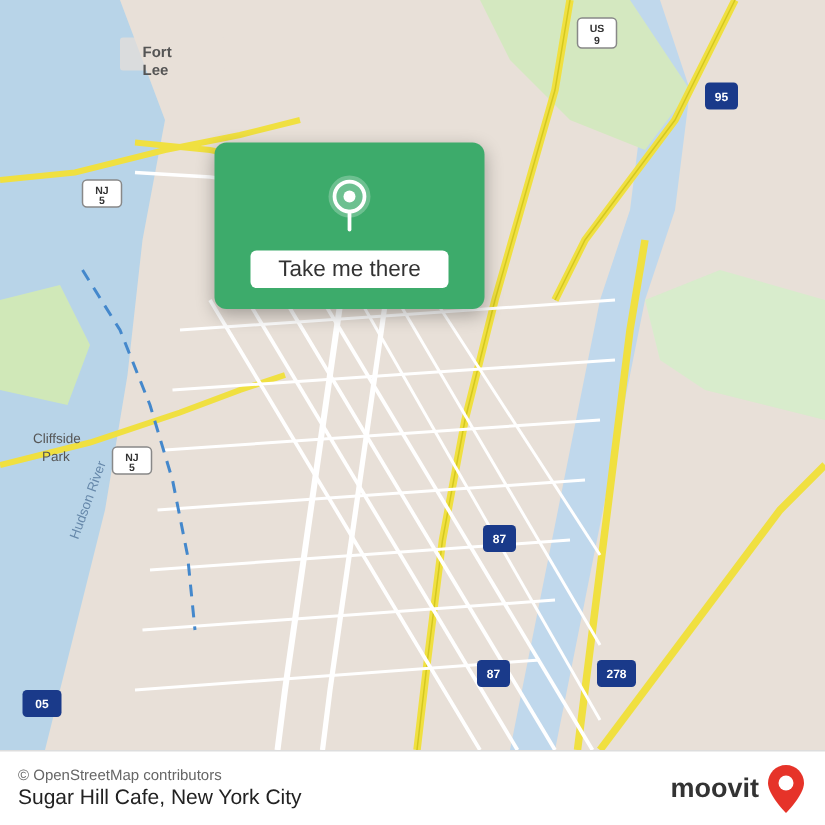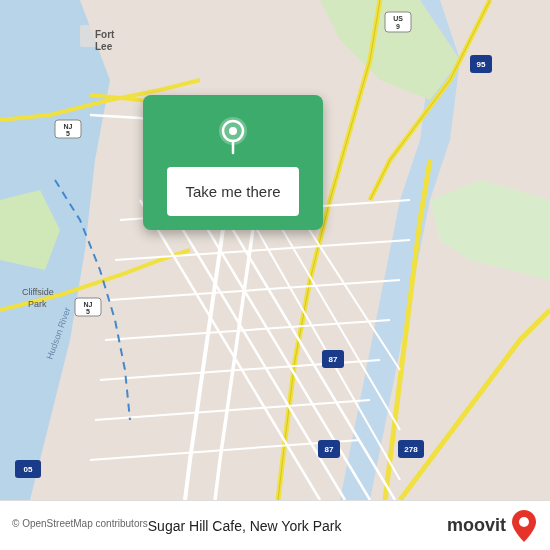--- a/index.html
+++ b/index.html
@@ -44,21 +44,21 @@
     .pin-icon {
       width: 44px;
       height: 44px;
       margin-bottom: 10px;
     }
 
     .take-me-btn {
       background: white;
       border: none;
       border-radius: 4px;
-      padding: 16px 18px;
+      padding: 4px 18px;
       font-size: 15px;
       color: #333;
       font-weight: 500;
       cursor: pointer;
       white-space: nowrap;
     }
 
     
     #bottom-bar {
       width: 550px;
@@ -66,20 +66,21 @@
       background: white;
       display: flex;
       align-items: center;
       justify-content: space-between;
       padding: 0 12px;
       border-top: 1px solid #ddd;
     }
 
     .bottom-left {
       display: flex;
+      flex-direction: column;
     }
 
     .copyright-text {
       font-size: 10px;
       color: #666;
     }
 
     .location-title {
       font-size: 14px;
       color: #222;
@@ -206,21 +207,21 @@
       <circle cx="22" cy="18" r="4" fill="white"></circle>
       <path d="M22 28 L22 40" stroke="white" stroke-width="2.5" stroke-linecap="round"></path>
     </svg>
     <button class="take-me-btn">Take me there</button>
   </div>
 </div>
 
 <div id="bottom-bar">
   <div class="bottom-left">
     <span class="copyright-text">© OpenStreetMap contributors</span>
-    <span class="location-title">Sugar Hill Cafe, New York Park</span>
+    <span class="location-title">Sugar Hill Cafe, New York City</span>
   </div>
 
   <div class="moovit-logo">
     <span class="moovit-text">moovit</span>
 
     <svg class="moovit-pin" viewBox="0 0 28 36" xmlns="http://www.w3.org/2000/svg">
       <path d="M14 2 C7.4 2 2 7.4 2 14 C2 22 14 34 14 34 C14 34 26 22 26 14 C26 7.4 20.6 2 14 2Z" fill="#e63329"></path>
       <circle cx="14" cy="14" r="5" fill="white"></circle>
     </svg>
   </div>

